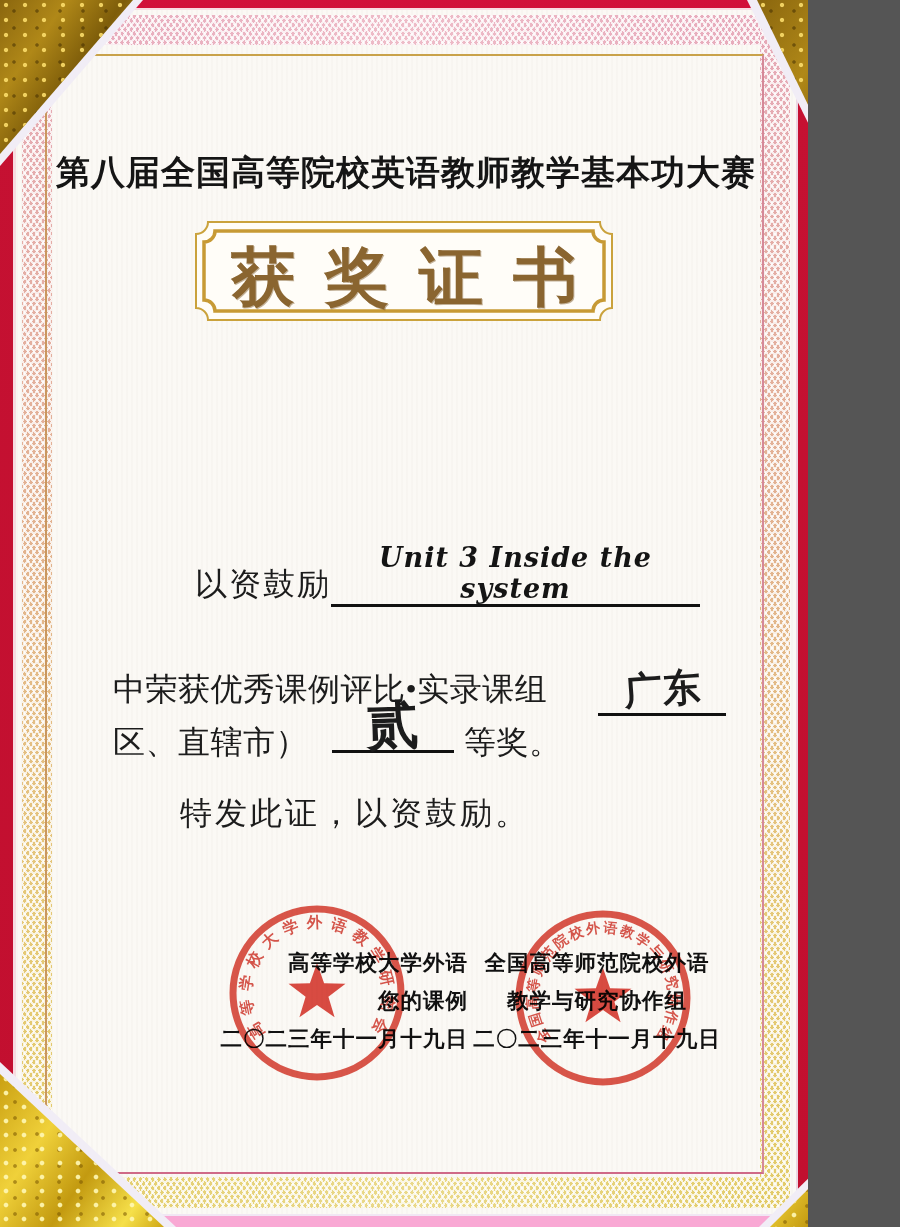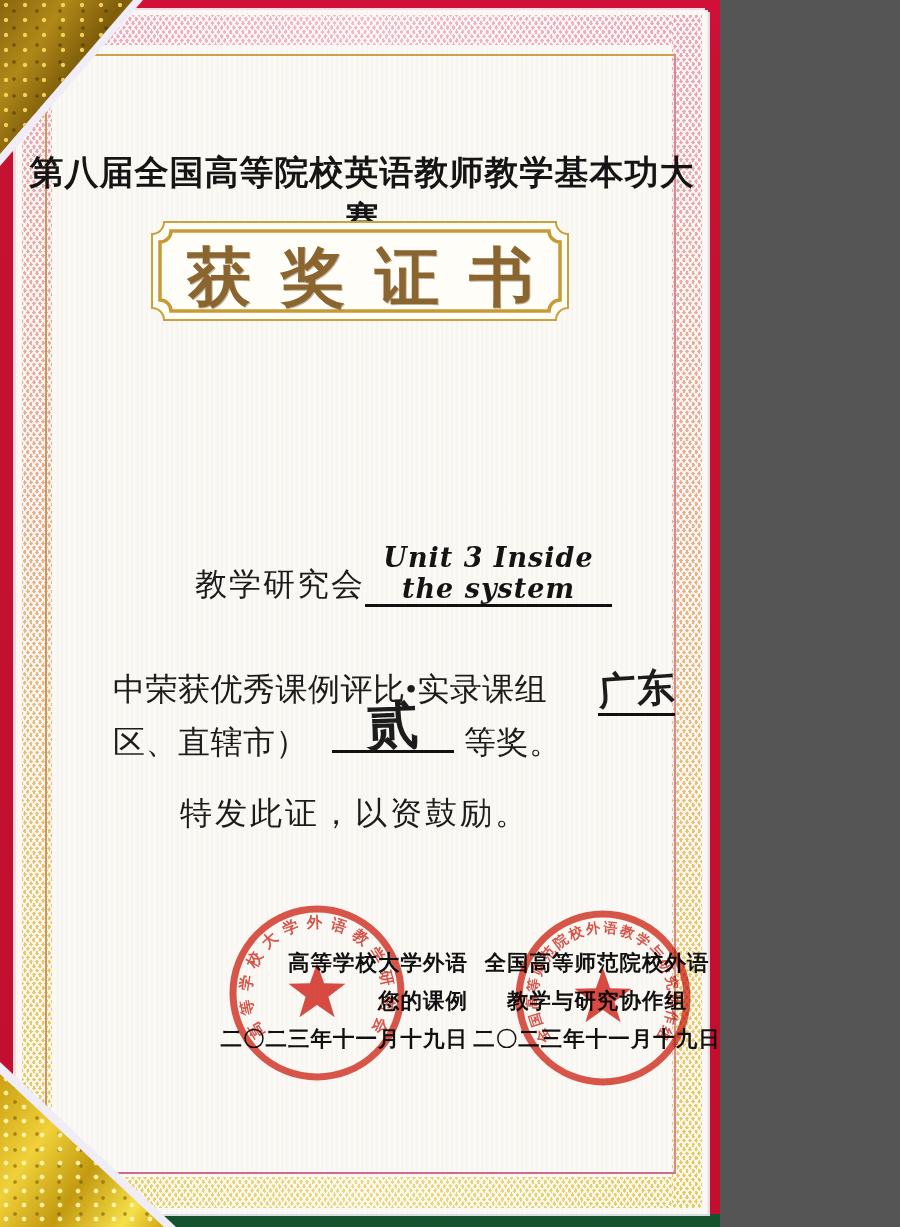--- a/index.html
+++ b/index.html
@@ -1,18 +1,18 @@
 <!DOCTYPE html>
 <html><head>
 <meta charset="utf-8">
 <style>
   html,body{margin:0;padding:0;background:#555;}
   .scene{
-    position:relative;width:720px;height:1227px;overflow:hidden;
-    background:#14532d;
+    position:relative;width:808px;height:1227px;overflow:hidden;
+    background:#f9a8d4;
     font-family:"Liberation Serif", serif;
   }
   
   .bg-red{position:absolute;left:0;top:0;width:888px;height:1214px;
     background:linear-gradient(180deg,#d2103a 0%,#c51132 6%,#c20f2f 100%);}
   
   .paper{position:absolute;left:16px;top:10px;right:12px;bottom:13px;
     background:#fbf9f5;
     background-image:repeating-linear-gradient(90deg,rgba(205,195,185,.07) 0 2px,transparent 2px 5px);
     box-shadow:-3px -2px 0 rgba(255,255,255,.85), 2px 2px 0 rgba(240,236,246,.9);
@@ -113,21 +113,21 @@
     <div class="plaque">
       <svg width="420" height="102" viewBox="0 0 420 102">
         <path d="M 14,2 H 406 A 12,12 0 0 0 418,14 V 88 A 12,12 0 0 0 406,100 H 14 A 12,12 0 0 0 2,88 V 14 A 12,12 0 0 0 14,2 Z" fill="#fffdf8" stroke="#caa23c" stroke-width="2"></path>
         <path d="M 21,11 H 399 A 11,11 0 0 0 410,22 V 80 A 11,11 0 0 0 399,91 H 21 A 11,11 0 0 0 10,80 V 22 A 11,11 0 0 0 21,11 Z" fill="none" stroke="#c79a35" stroke-width="3.5"></path>
       </svg>
       <span class="plaque-text">获奖证书</span>
     </div>
 
 
     <div class="course-row">
-      <span class="course-label">教学研究会</span>
+      <span class="course-label">以资鼓励</span>
       <span class="course-line"><span class="course-title">Unit 3 Inside the system</span></span>
     </div>
 
 
     <div class="bline bline3">
       <span>中荣获优秀课例评比•实录课组</span>
       <span class="fill-ul prov"><span>广东</span></span>
     </div>
 
     <div class="bline bline4">

